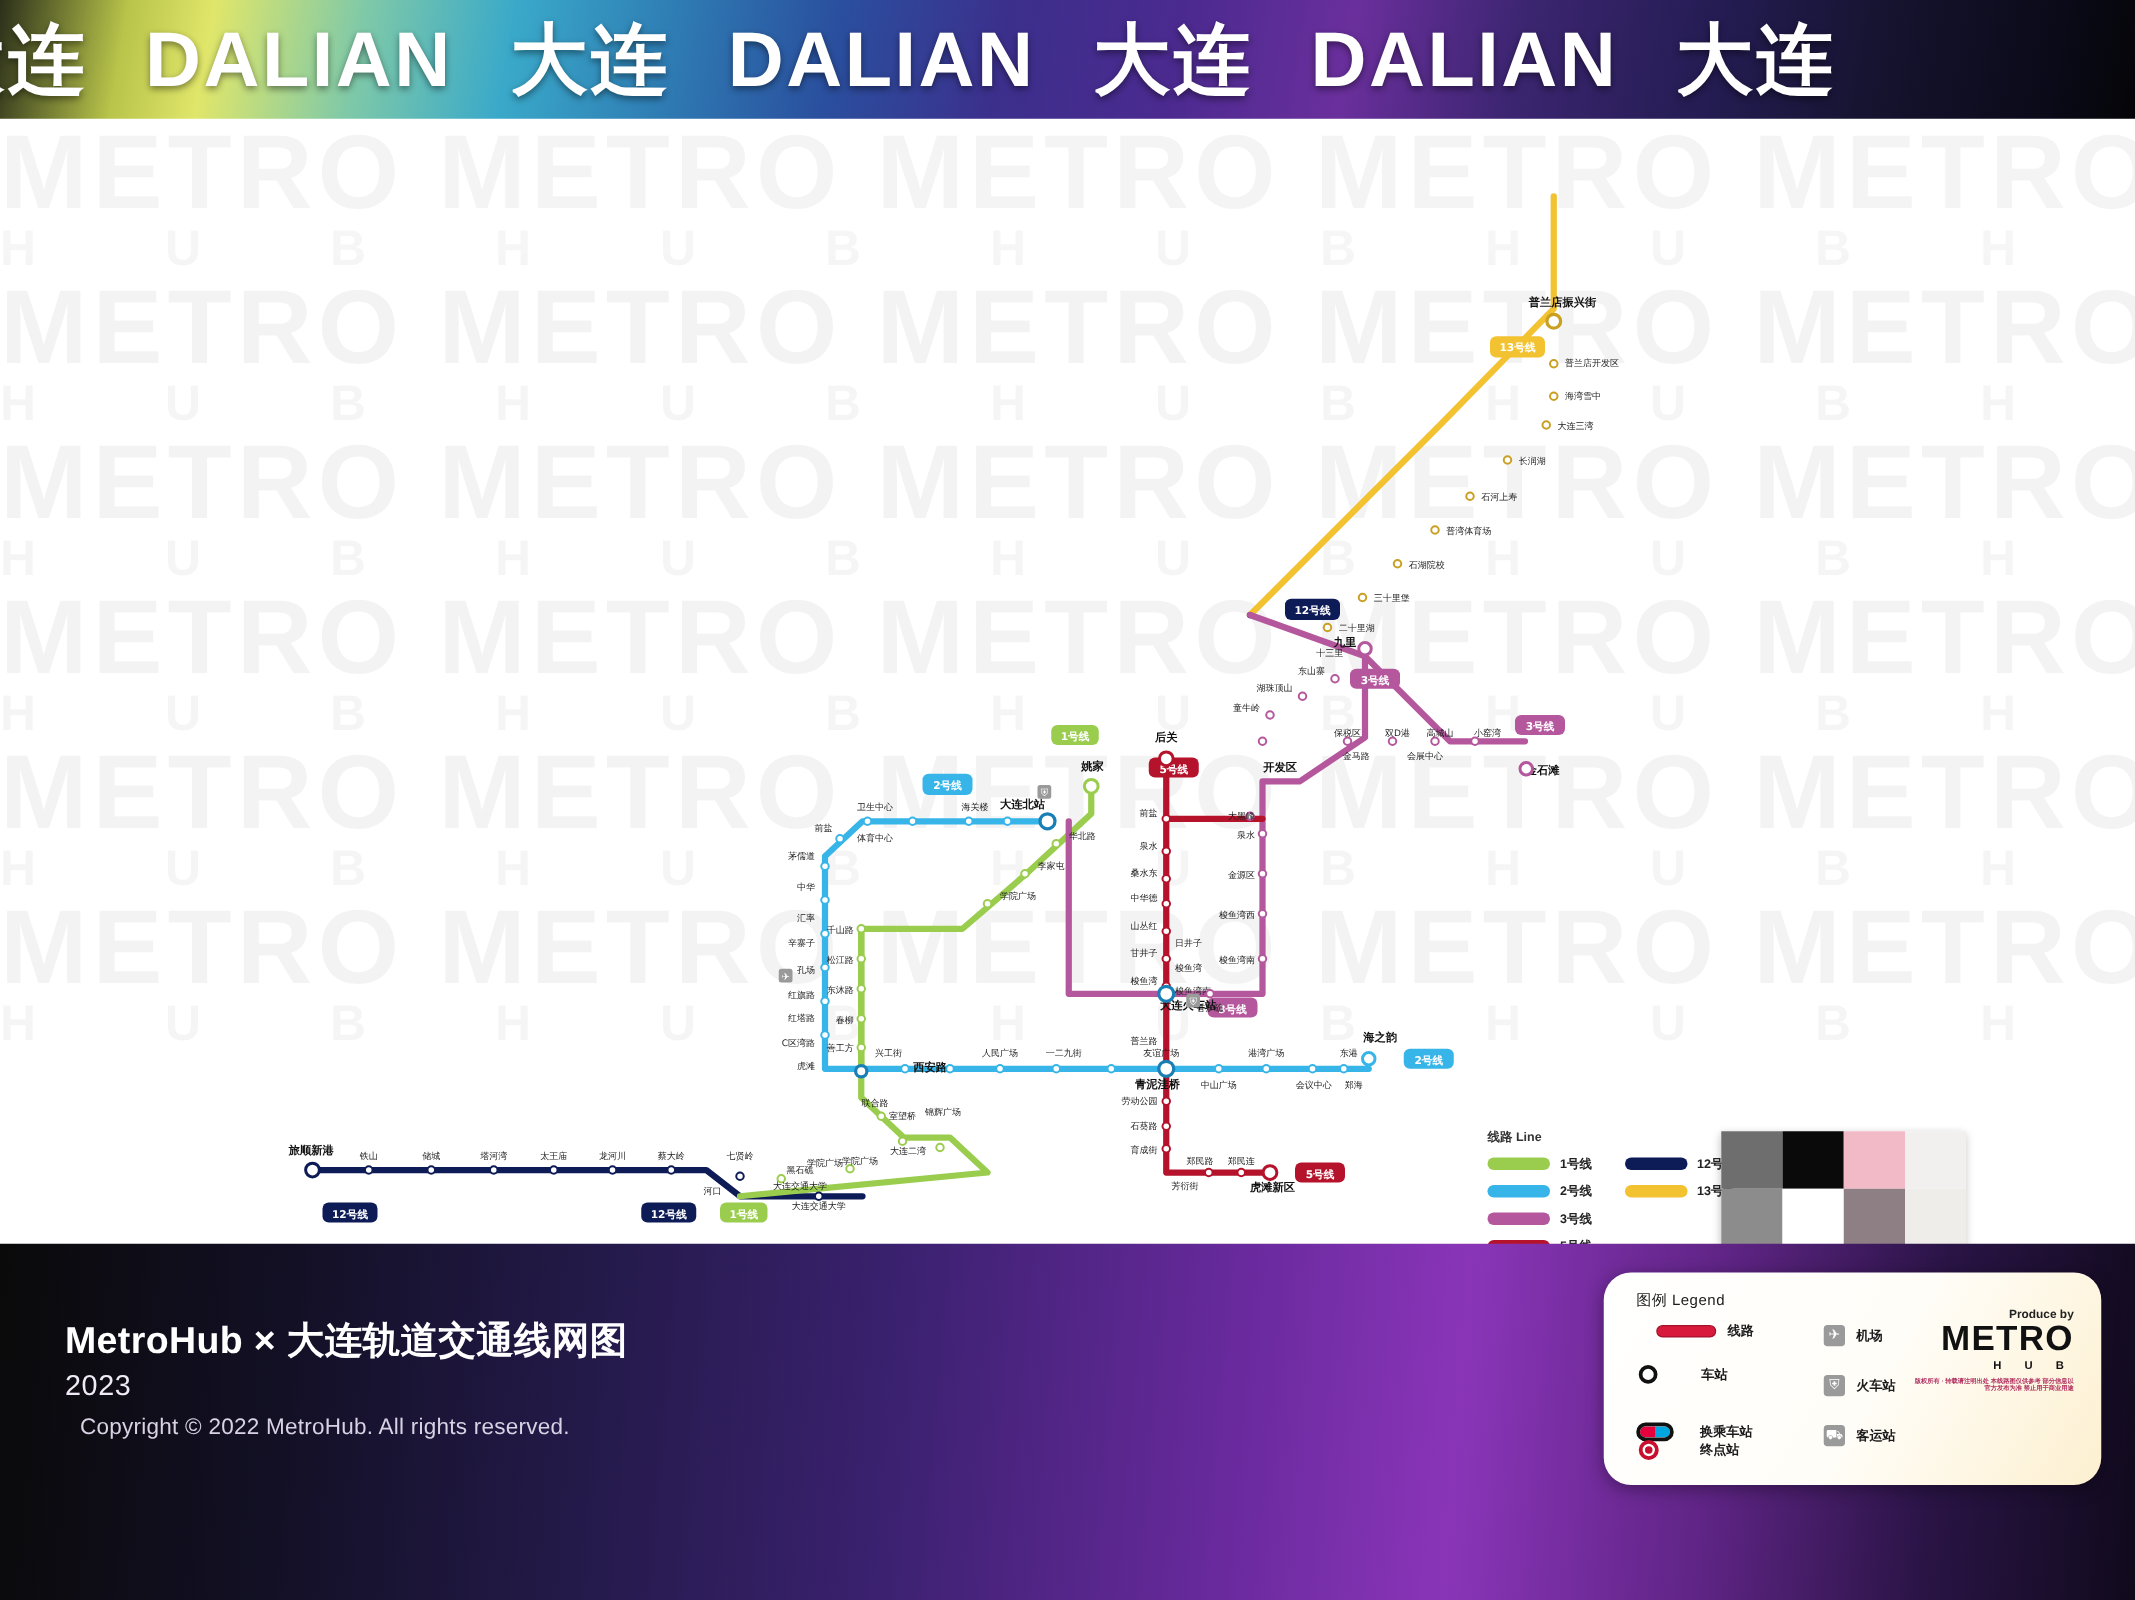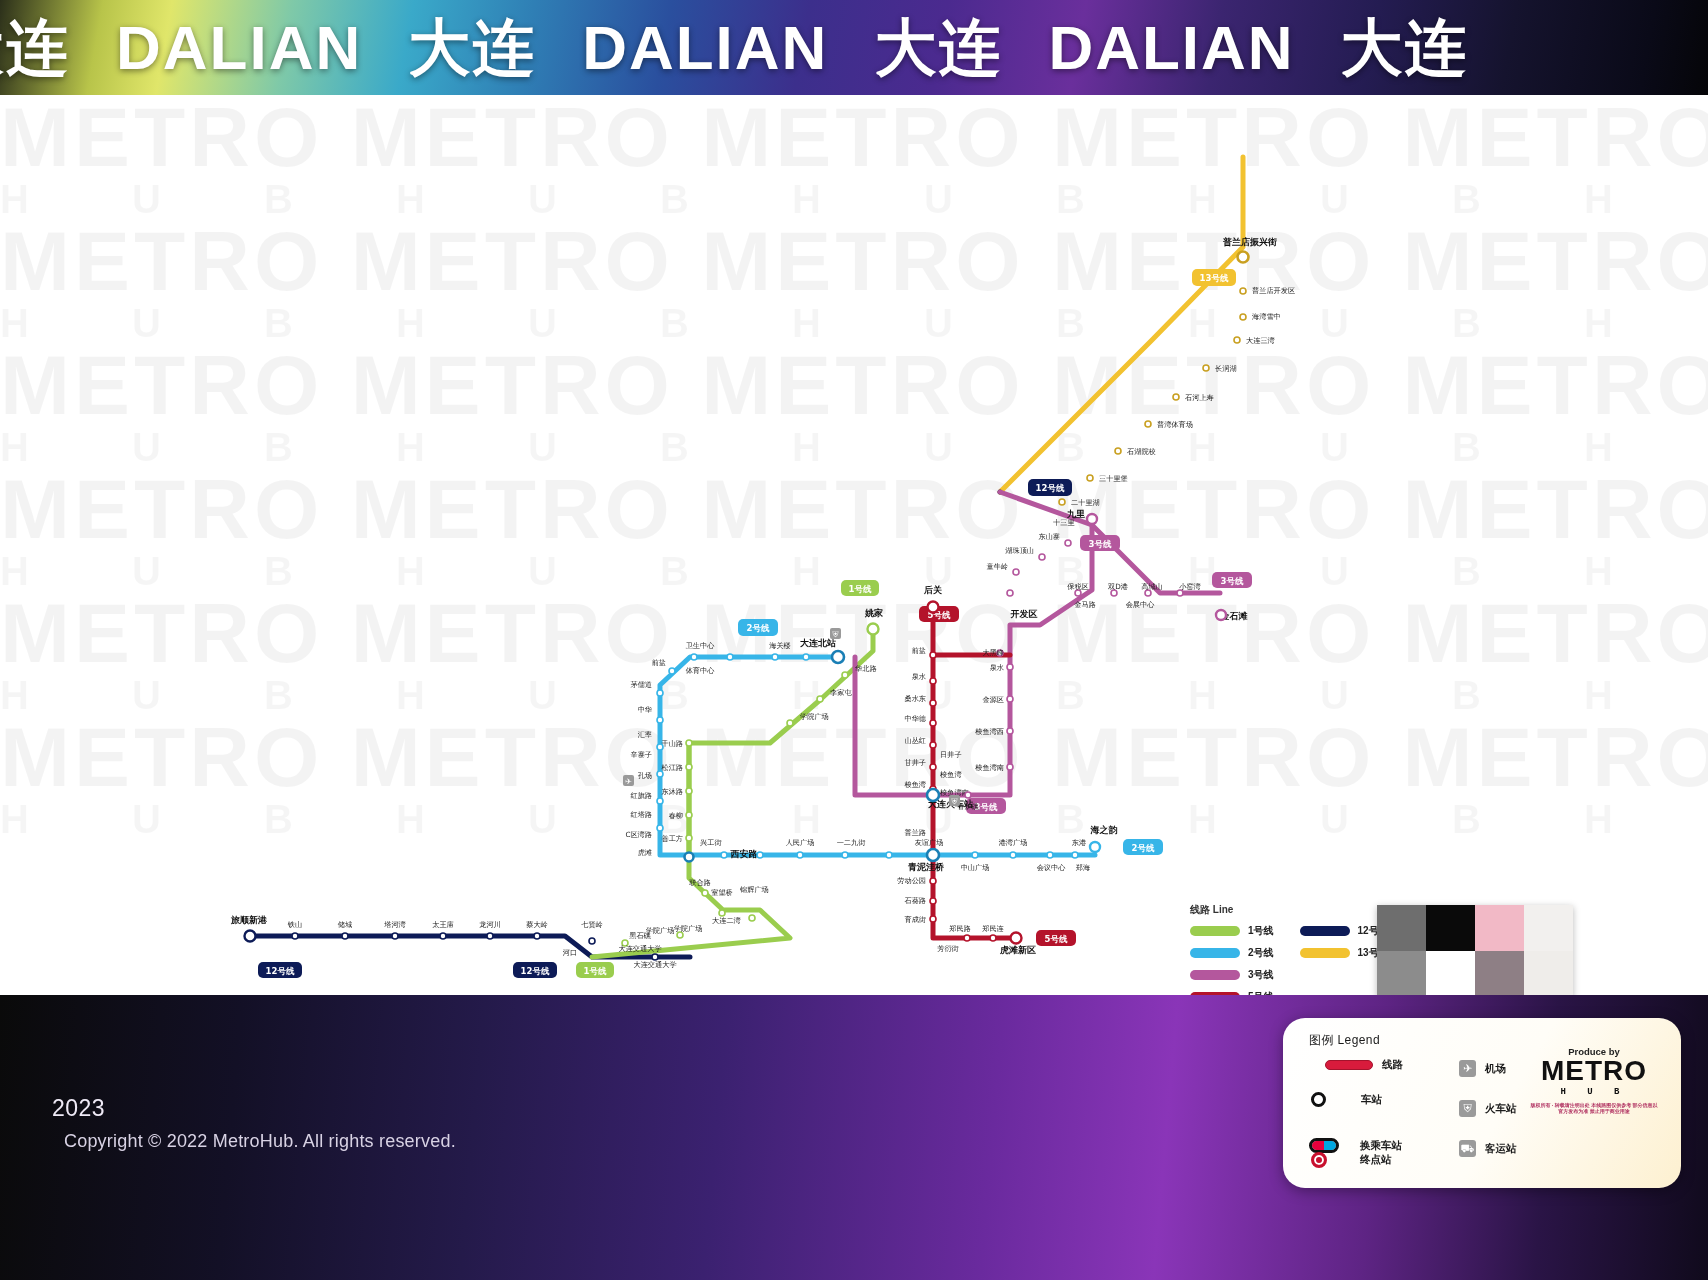--- a/index.html
+++ b/index.html
@@ -89,24 +89,24 @@
   .sw-line { width:48px; height:10px; border-radius:6px; background:#d81b3c; border:1px solid #a3132c; }
   .sw-stn  { width:15px; height:15px; border-radius:50%; background:#fff; border:3px solid #111; }
   .sw-trans{ width:30px; height:15px; border-radius:8px; background:#fff; border:3px solid #111;
              background-image:linear-gradient(90deg,#e8003c 0 50%, #00a6e0 50% 100%);
              background-clip:content-box; }
   .sw-term { width:16px; height:16px; border-radius:50%; background:#fff; border:3px solid #c8102e;
              box-shadow: inset 0 0 0 2px #fff, inset 0 0 0 5px #c8102e; }
   .ico-box { width:17px; height:17px; background:#9a9a9a; border-radius:3px;
              display:flex; align-items:center; justify-content:center;
              color:#fff; font-size:11px; line-height:1; }
-  .lp-brand { position:absolute; right:22px; top:28px; text-align:center; width:130px; }
+  .lp-brand { position:absolute; right:22px; top:28px; text-align:right; width:130px; }
   .lp-brand .pb { font-size:9.5px; color:#222; font-weight:600; }
   .lp-brand .bm { font-size:28px; font-weight:700; color:#111; letter-spacing:1px; line-height:1; }
-  .lp-brand .bh { font-size:9px; font-weight:700; color:#111; letter-spacing:8px; margin-top:2px;font-family:Liberation Mono, monospace;}
+  .lp-brand .bh { font-size:9px; font-weight:700; color:#111; letter-spacing:8px; margin-top:2px;}
   .lp-brand .bnote { font-size:5px; color:#b03060; line-height:1.25; margin-top:5px; font-weight:600;}
 
   
   #line-legend { position:absolute; left:1190px; top:903px; width:260px; }
   #line-legend .ll-title { font-size:10px; font-weight:700; color:#333; margin-bottom:7px; }
   #line-legend .ll-cols { display:flex; gap:26px; }
   #line-legend .ll-row { display:flex; align-items:center; gap:8px; margin-bottom:8px; }
   #line-legend .ll-sw { width:50px; height:10px; border-radius:6px; }
   #line-legend .ll-txt { font-size:10px; font-weight:700; color:#222; white-space:nowrap; }
 
@@ -530,20 +530,21 @@
     <div style="background:#0a0a0a"></div>
     <div style="background:#f2b9c6"></div>
     <div style="background:#f2f0ee"></div>
     <div style="background:#8c8c8c"></div>
     <div style="background:#ffffff"></div>
     <div style="background:#8e7f85"></div>
     <div style="background:#efedea"></div>
   </div>
 
   <div id="footer">
+    <div class="ftitle">MetroHub × 大连轨道交通线网图</div>
     <div class="fyear">2023</div>
     <div class="fcopy">Copyright © 2022 MetroHub. All rights reserved.</div>
   </div>
 
   <div id="legend-panel">
     <div class="lp-title">图例 Legend</div>
 
     <div class="lp-item" style="left:42px; top:40px;">
       <span class="sw-line"></span>
       <span class="lp-label">线路</span>

